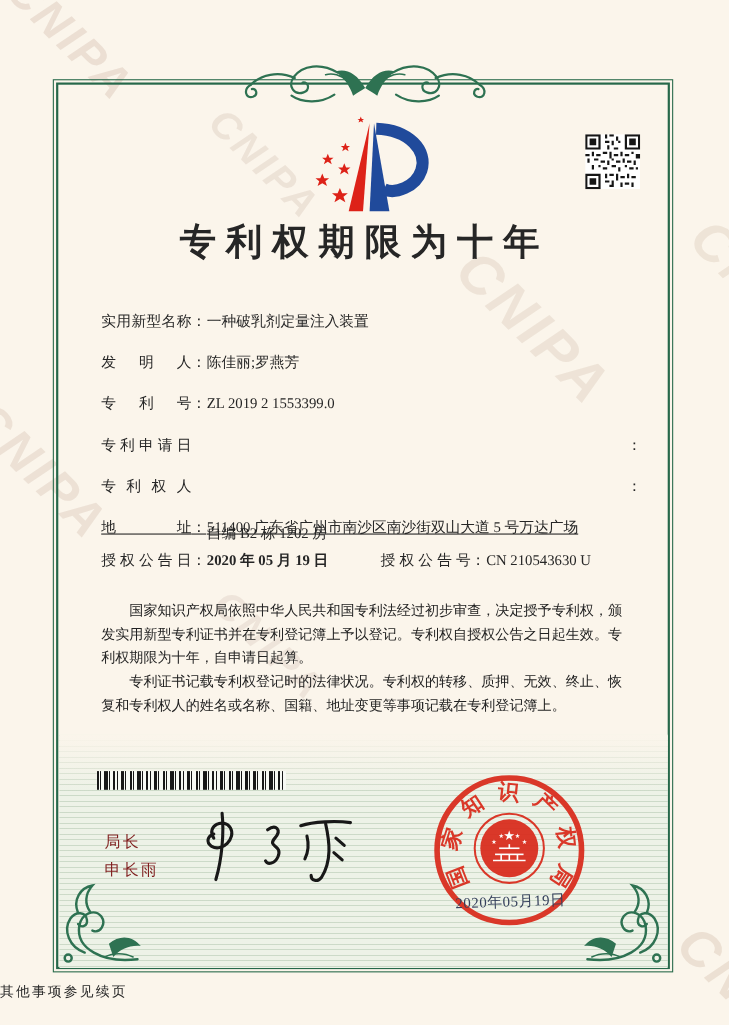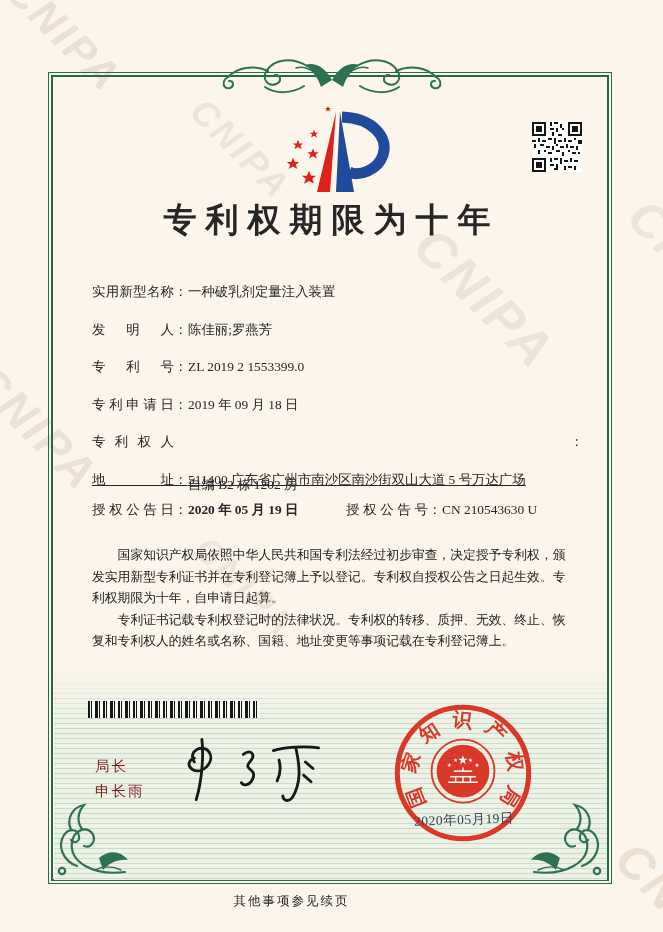--- a/index.html
+++ b/index.html
@@ -37,21 +37,21 @@
      background:repeating-linear-gradient(90deg,#171717 0 2px,#f7f9f4 2px 3px,#171717 3px 4px,
        #f7f9f4 4px 7px,#171717 7px 10px,#f7f9f4 10px 11px,#171717 11px 12px,#f7f9f4 12px 15px);}
   .director{position:absolute;left:95px;top:754px;font-family:"Liberation Sans","DejaVu Sans",sans-serif;
      font-size:14.5px;letter-spacing:2px;line-height:25px;color:#7f1d1d;}
   .sig-svg{position:absolute;left:168px;top:733px;}
   
   .seal-svg{position:absolute;left:389px;top:699px;opacity:.93;}
   .seal-date{position:absolute;left:398px;top:811px;width:132px;text-align:center;
      font-size:13.5px;color:#35405c;transform:rotate(-2deg);letter-spacing:.5px;}
   .pageno{position:absolute;left:0;top:855px;width:663px;text-align:center;font-size:13px;letter-spacing:1px;}
-  .note{position:absolute;left:0;top:893px;width:583px;text-align:center;font-size:12.5px;letter-spacing:2px;}
+  .note{position:absolute;left:0;top:893px;width:583px;text-align:left;font-size:12.5px;letter-spacing:2px;}
   
   .orn-top{position:absolute;left:212px;top:50px;}
   .orn-corner{position:absolute;}
   .orn-bl{left:51px;top:800px;}
   .orn-br{left:528px;top:800px;transform:scaleX(-1);}
   .logo-svg{position:absolute;left:270px;top:100px;}
   .qr-svg{position:absolute;left:532px;top:122px;}
 </style>
 </head>
 <body>
@@ -148,21 +148,20 @@
         <span class="fvalue">陈佳丽;罗燕芳</span>
     </div>
     <div class="frow">
       <span class="flabel">专利号</span>
         <span class="fcolon">：</span>
         <span class="fvalue">ZL 2019 2 1553399.0</span>
     </div>
     <div class="frow">
       <span class="flabel">专利申请日</span>
         <span class="fcolon">：</span>
-        <span class="fvalue">2019 年 09 月 18 日</span>
     </div>
     <div class="frow">
       <span class="flabel">专利权人</span>
         <span class="fcolon">：</span>
     </div>
     <div class="frow" style="margin-bottom:2px;text-decoration:underline;">
       <span class="flabel">地址</span>
         <span class="fcolon">：</span>
         <span class="fvalue">511400 广东省广州市南沙区南沙街双山大道 5 号万达广场</span>
     </div>

